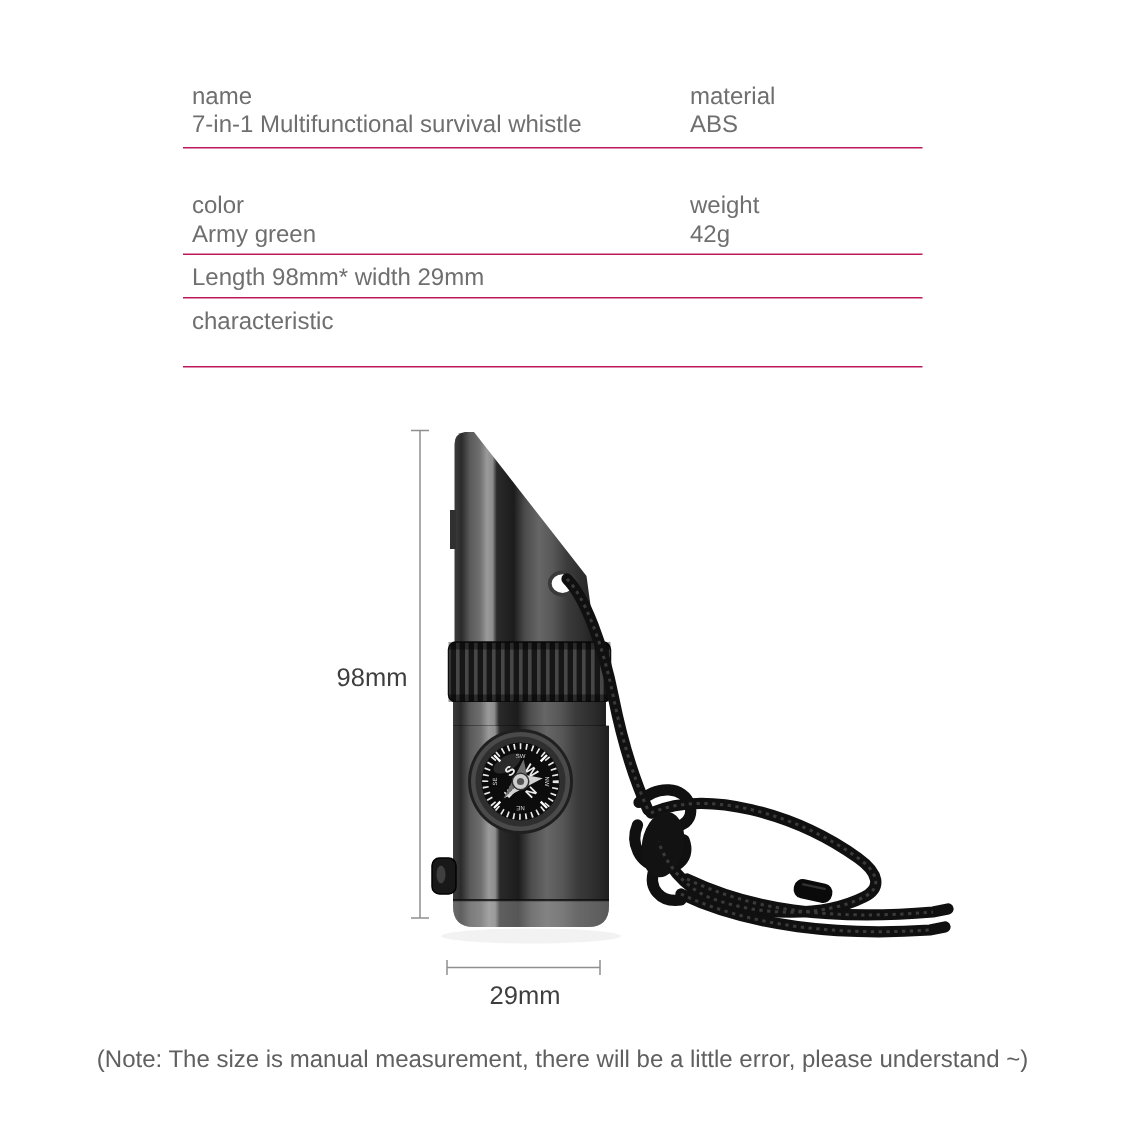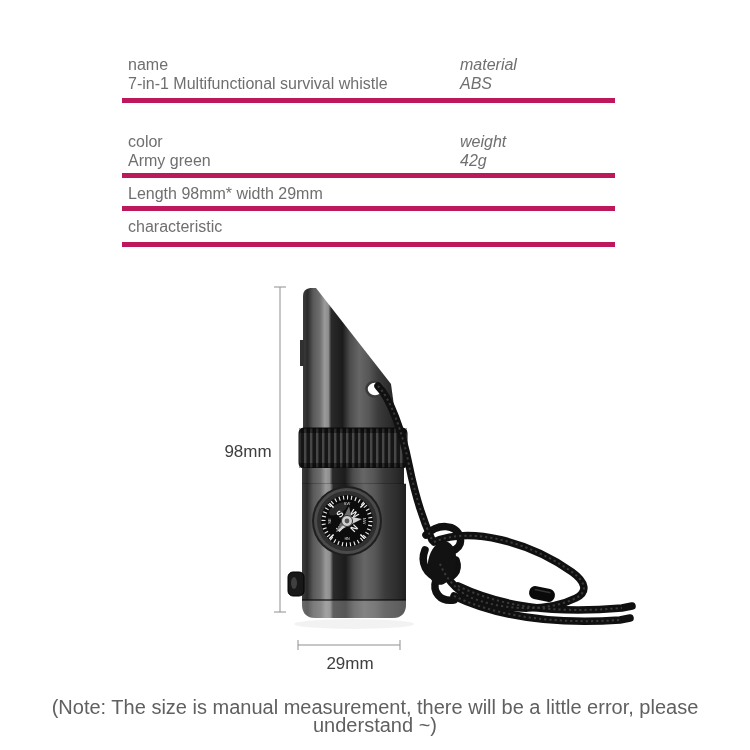--- a/index.html
+++ b/index.html
@@ -6,39 +6,39 @@
   body{
     width:750px;height:750px;position:relative;overflow:hidden;
     background:#ffffff;
     font-family:"Liberation Sans", sans-serif;
   }
   
   .spec-table{
     position:absolute;left:122px;top:45px;width:493px;
     color:#6f6f6f;font-size:16px;
   }
-  .spec-row{position:relative;border-bottom:5px solid #be185d;padding-left:6px;}
+  .spec-row{position:relative;border-bottom:1px solid #be185d;padding-left:6px;}
   .spec-row.r1{padding-top:10px;padding-bottom:4px;}
   .spec-row.r2{padding-top:5px;padding-bottom:2px;margin-top:24px;}
   .spec-row.r3{padding-top:6px;padding-bottom:2px;}
-  .spec-row.r4{padding-top:6px;padding-bottom:6px;}
+  .spec-row.r4{padding-top:6px;padding-bottom:20px;}
   .spec-lbl{line-height:19px;}
   .spec-val{line-height:20px;white-space:nowrap;}
-  .col-right{position:absolute;left:338px;font-style:italic;}
+  .col-right{position:absolute;left:338px;}
   .r1 .col-right{top:10px;}
   .r2 .col-right{top:5px;}
   
   .figure-svg{position:absolute;left:220px;top:280px;}
   .dim-text{font-family:"Liberation Sans",sans-serif;font-size:17px;fill:#3e3e3e;}
   .compass-letter{font-family:"Liberation Sans",sans-serif;font-weight:bold;font-size:9px;fill:#efefef;text-anchor:middle;}
   .compass-inter{font-family:"Liberation Sans",sans-serif;font-size:4px;fill:#dcdcdc;text-anchor:middle;}
   
   .note{
     position:absolute;left:0;top:698px;width:750px;
-    text-align:center;font-size:20px;line-height:18px;color:#606060;
+    text-align:center;font-size:16px;line-height:18px;color:#606060;
   }
 </style>
 </head>
 <body>
 
 <div class="spec-table">
   <div class="spec-row r1">
     <div class="spec-lbl">name</div>
     <div class="spec-val">7-in-1 Multifunctional survival whistle</div>
     <div class="col-right">

